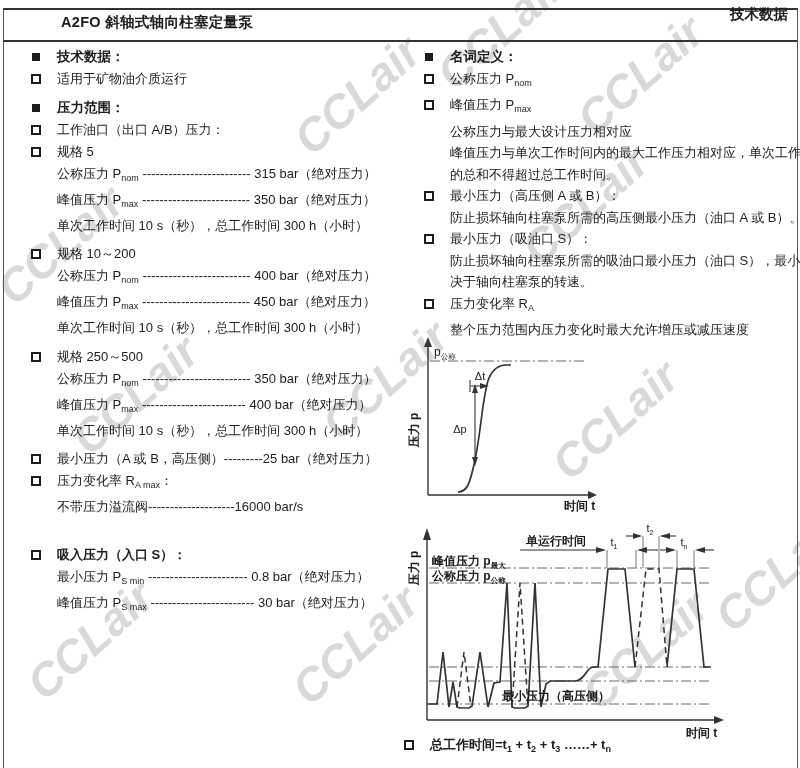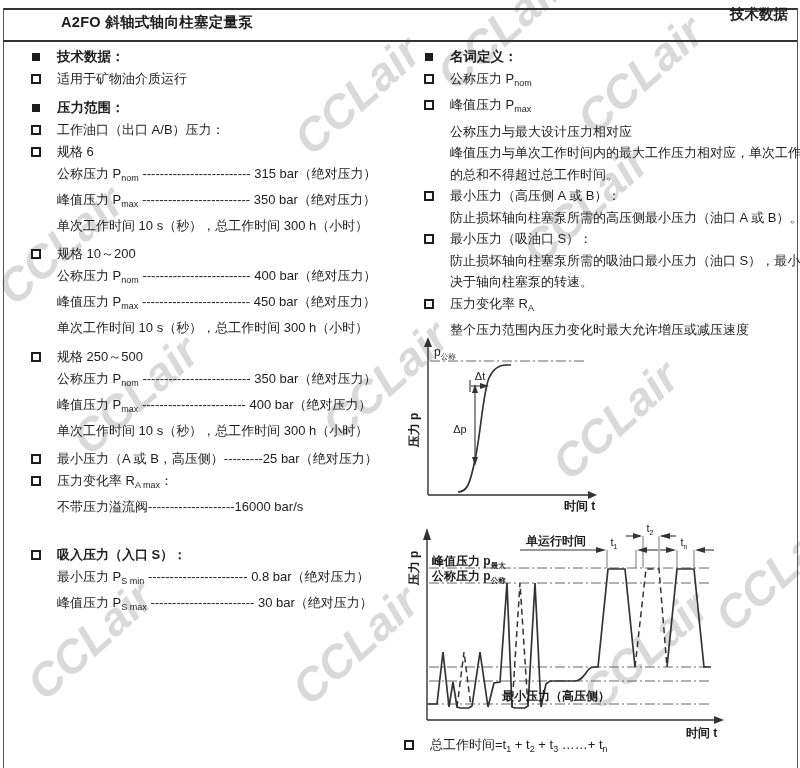--- a/index.html
+++ b/index.html
@@ -28,21 +28,21 @@
   .col-right .row{line-height:21.5px;}
   .h{font-weight:700;font-size:13.5px;}
   .bullet-f{position:absolute;left:2px;top:7px;width:8px;height:8px;background:#1d1d1d;}
   .bullet-o{position:absolute;left:1px;top:6px;width:6px;height:6px;border:2px solid #1d1d1d;background:#fff;}
   .sb{font-size:9px;vertical-align:-3px;}
   .mt6{margin-top:6px;} .mt7{margin-top:7px;} .mt26{margin-top:26px;font-weight:bold;} .mt29{margin-top:29px;}
 
   .diagram{position:absolute;z-index:2;}
   #svg1{left:408px;top:335px;}
   #svg2{left:408px;top:520px;}
-  .formula-row{position:absolute;left:403px;top:734px;z-index:2;font-size:13px;}
+  .formula-row{position:absolute;left:403px;top:734px;z-index:2;font-size:13px;font-weight:bold;}
 
   svg text{fill:#1d1d1d;}
   .axis{stroke:#333;stroke-width:1.4;fill:none;}
   .dashdot{stroke:#666;stroke-width:1;fill:none;stroke-dasharray:10 3 2 3;}
   .curve{stroke:#333;stroke-width:1.7;fill:none;}
   .curve-dashed{stroke:#333;stroke-width:1.5;fill:none;stroke-dasharray:6 4;}
   .dim{stroke:#333;stroke-width:1.1;fill:none;}
   .guide{stroke:#555;stroke-width:0.8;fill:none;}
   .ah{fill:#333;stroke:none;}
   .lbl{font-size:12px;font-weight:700;}
@@ -68,21 +68,21 @@
 <div class="page-title">A2FO 斜轴式轴向柱塞定量泵</div>
 <div class="corner-title">技术数据</div>
 <div class="header-sep"></div>
 
 <div class="col col-left">
   <div class="row h"><span class="bullet-f"></span><span>技术数据：</span></div>
   <div class="row"><span class="bullet-o"></span><span>适用于矿物油介质运行</span></div>
   <div class="row h mt7"><span class="bullet-f"></span><span>压力范围：</span></div>
   <div class="row"><span class="bullet-o"></span><span>工作油口（出口 A/B）压力：</span></div>
 
-  <div class="row"><span class="bullet-o"></span><span>规格 6</span></div>
+  <div class="row"><span class="bullet-o"></span><span>规格 5</span></div>
   <div class="row"><span>公称压力 P</span><span class="sb">nom</span> <span>-------------------------</span> <span>315 bar（绝对压力）</span></div>
   <div class="row"><span>峰值压力 P</span><span class="sb">max</span> <span>-------------------------</span> <span>350 bar（绝对压力）</span></div>
   <div class="row"><span>单次工作时间 10 s（秒），总工作时间 300 h（小时）</span></div>
 
   <div class="row mt6"><span class="bullet-o"></span><span>规格 10～200</span></div>
   <div class="row"><span>公称压力 P</span><span class="sb">nom</span> <span>-------------------------</span> <span>400 bar（绝对压力）</span></div>
   <div class="row"><span>峰值压力 P</span><span class="sb">max</span> <span>-------------------------</span> <span>450 bar（绝对压力）</span></div>
   <div class="row"><span>单次工作时间 10 s（秒），总工作时间 300 h（小时）</span></div>
 
   <div class="row mt7"><span class="bullet-o"></span><span>规格 250～500</span></div>

